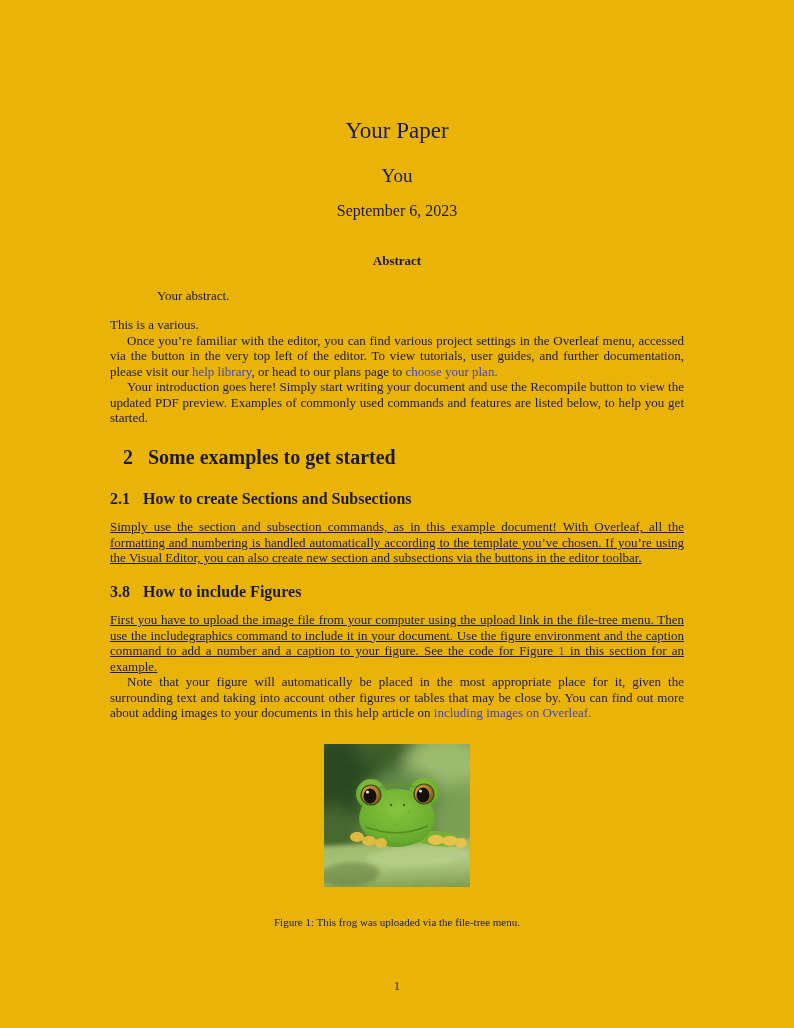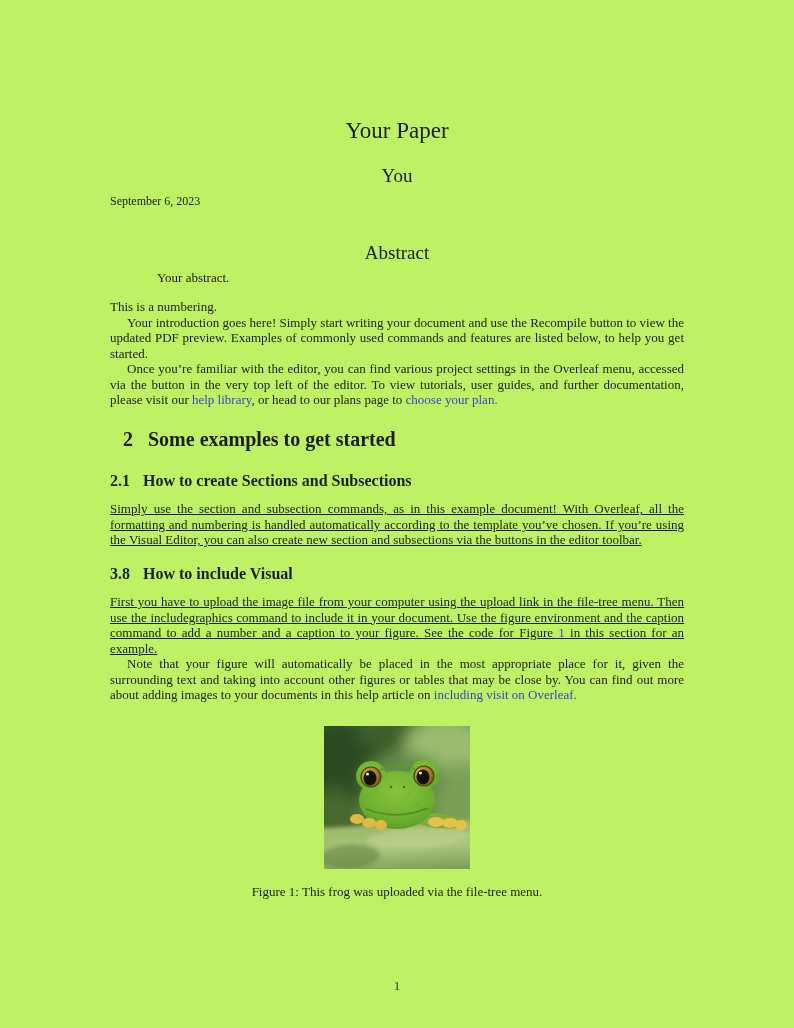--- a/index.html
+++ b/index.html
@@ -1,85 +1,85 @@
 <!DOCTYPE html>
 <html><head>
 <meta charset="utf-8">
 <style>
   html, body { margin: 0; padding: 0; background: #ffffff; }
   .page {
     position: relative;
     width: 794px;
     height: 1028px;
     margin: 0 auto;
-    background: #bef264;
+    background: #eab308;
     font-family: "Liberation Serif", serif;
     color: #1c1c1c;
     overflow: hidden;
   }
   .content { position: absolute; left: 110px; top: 0; width: 574px; }
 
   .title      { font-size: 23px; font-weight: 400; text-align: center; margin: 118px 0 0 0; line-height: 1.1; }
   .author     { font-size: 19px; text-align: center; margin-top: 22px; }
-  .date       { font-size: 12px; margin-top: 7px; }
+  .date       { font-size: 16px; text-align: center; margin-top: 15px; }
 
-  .abstract-heading { font-size: 19px; font-weight: 400; text-align: center; margin-top: 33px; }
-  .abstract-body    { font-size: 13px; margin: 6px 0 0 47px; }
+  .abstract-heading { font-size: 13px; font-weight: 700; text-align: center; margin-top: 33px; }
+  .abstract-body    { font-size: 13px; margin: 19px 0 0 47px; }
 
   .sec    { font-size: 20px; font-weight: 700; margin: 0; line-height: 1.15; }
   .sec .num    { display: inline-block; margin-right: 15px; }
   .subsec { font-size: 16px; font-weight: 700; margin: 0; line-height: 1.15; }
   .subsec .num { display: inline-block; margin-right: 13px; }
 
   p { font-size: 13px; line-height: 15.5px; text-align: justify; margin: 0; }
   .indent { text-indent: 17px; }
 
   .mt-sec1   { margin-top: 25px; }
   .mt-p1     { margin-top: 13px; }
   .mt-sec2   { margin-top: 20px; margin-left: 13px; }
   .mt-sub    { margin-top: 21px; }
   .mt-para   { margin-top: 11px; text-decoration: underline; }
   .mt-sub2   { margin-top: 17px; }
 
   .link { color: #4242cc; text-decoration: none; cursor: pointer; }
 
   .figure-wrap { margin-top: 23px; text-align: center; }
   .figure-wrap svg { width: 146px; height: 143px; display: inline-block; vertical-align: top; }
-  .caption { font-size: 13px; text-align: center; margin-top: 15px; text-indent: 0; }
+  .caption { font-size: 11px; text-align: center; margin-top: 29px; text-indent: 0; }
 
   .page-number { position: absolute; top: 978px; left: 0; width: 794px; text-align: center; font-size: 13px; color: #333; }
 </style>
 </head>
 <body>
 
 <div class="page">
   <div class="content">
 
     <h1 class="title">Your Paper</h1>
     <div class="author">You</div>
     <div class="date">September 6, 2023</div>
 
     <div class="abstract-heading">Abstract</div>
     <div class="abstract-body">Your abstract.</div>
 
 
-    <p class="mt-p1">This is a numbering.</p>
+    <p class="mt-p1">This is a various.</p>
+    <p class="indent"><span>Once you’re familiar with the editor, you can find various project settings in the Overleaf menu, accessed via the button in the very top left of the editor. To view tutorials, user guides, and further documentation, please visit our </span><a class="link">help library</a><span>, or head to our plans page to </span><a class="link">choose your plan.</a></p>
     <p class="indent">Your introduction goes here! Simply start writing your document and use the Recompile button to view the updated PDF preview. Examples of commonly used commands and features are listed below, to help you get started.</p>
-    <p class="indent"><span>Once you’re familiar with the editor, you can find various project settings in the Overleaf menu, accessed via the button in the very top left of the editor. To view tutorials, user guides, and further documentation, please visit our </span><a class="link">help library</a><span>, or head to our plans page to </span><a class="link">choose your plan.</a></p>
 
     <h2 class="sec mt-sec2"><span class="num">2</span><span>Some examples to get started</span></h2>
 
     <h3 class="subsec mt-sub"><span class="num">2.1</span><span>How to create Sections and Subsections</span></h3>
     <p class="mt-para">Simply use the section and subsection commands, as in this example document! With Overleaf, all the formatting and numbering is handled automatically according to the template you’ve chosen. If you’re using the Visual Editor, you can also create new section and subsections via the buttons in the editor toolbar.</p>
 
-    <h3 class="subsec mt-sub2"><span class="num">3.8</span><span>How to include Visual</span></h3>
+    <h3 class="subsec mt-sub2"><span class="num">3.8</span><span>How to include Figures</span></h3>
 
     <p class="mt-para"><span>First you have to upload the image file from your computer using the upload link in the file-tree menu. Then use the includegraphics command to include it in your document. Use the figure environment and the caption command to add a number and a caption to your figure. See the code for Figure </span><a class="link">1</a><span> in this section for an example.</span></p>
 
-    <p class="indent"><span>Note that your figure will automatically be placed in the most appropriate place for it, given the surrounding text and taking into account other figures or tables that may be close by. You can find out more about adding images to your documents in this help article on </span><a class="link">including visit on Overleaf.</a></p>
+    <p class="indent"><span>Note that your figure will automatically be placed in the most appropriate place for it, given the surrounding text and taking into account other figures or tables that may be close by. You can find out more about adding images to your documents in this help article on </span><a class="link">including images on Overleaf.</a></p>
 
     <div class="figure-wrap">
       <svg viewBox="0 0 146 143" role="img" aria-label="frog photo">
         <defs>
           <filter id="bblur" x="-40%" y="-40%" width="180%" height="180%">
               <feGaussianBlur stdDeviation="8"></feGaussianBlur>
             </filter>
           <filter id="sblur" x="-20%" y="-20%" width="140%" height="140%">
               <feGaussianBlur stdDeviation="2"></feGaussianBlur>
             </filter>

